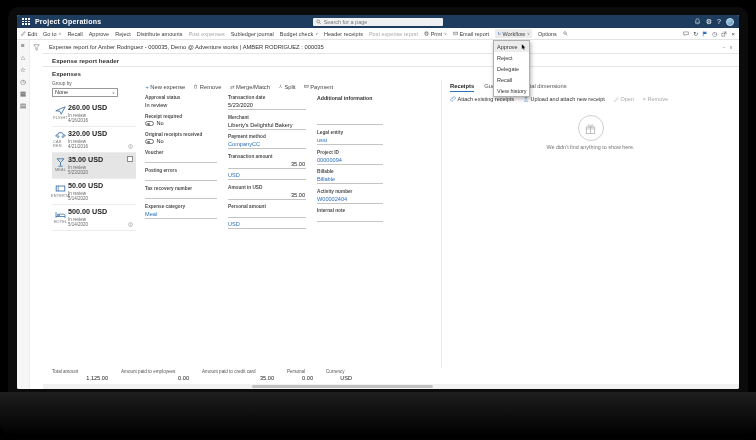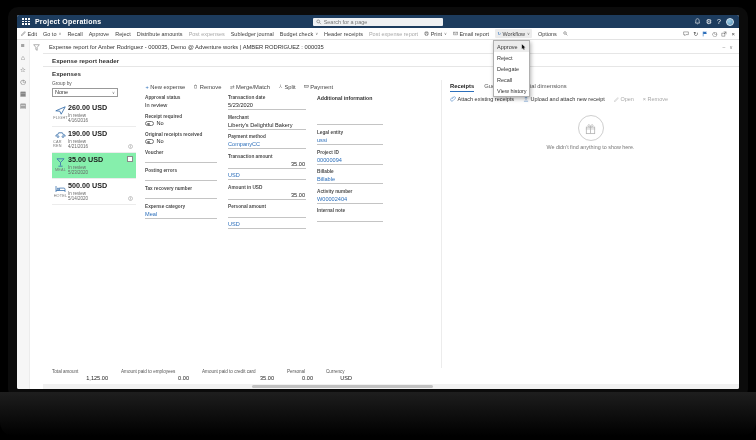--- a/index.html
+++ b/index.html
@@ -46,21 +46,21 @@
   .fasttab { flex:0 0 14px; border-top:1px solid #e6e6e6; border-bottom:1px solid #e6e6e6; display:flex; align-items:center; padding:0 9px; font-size:6.2px; font-weight:bold; color:#333; }
   .expheader { flex:0 0 13px; display:flex; align-items:center; padding:0 9px; font-size:6.2px; font-weight:bold; color:#333; }
 
   .expbody { flex:1; display:flex; min-height:0; padding-left:9px; }
 
   
   .listpanel { flex:0 0 84px; padding-top:1px; }
   .groupby-label { font-size:4.8px; color:#555; margin-bottom:1.5px; }
   .select { width:66px; height:9px; border:1px solid #999; display:flex; align-items:center; justify-content:space-between; font-size:5.5px; color:#333; padding:0 2px; margin-bottom:4px; background:#fff; }
   .card { height:26px; border-bottom:1px solid #ececec; display:flex; align-items:center; position:relative; padding:1px 2px 1px 1px; }
-  .card.selected { background:#86efac; }
+  .card.selected { background:#e5e5e5; }
   .iconcol { width:15px; display:flex; flex-direction:column; align-items:center; justify-content:center; gap:1px; }
   .cat { font-size:3.8px; color:#777; letter-spacing:.2px; }
   .cardmain { display:flex; flex-direction:column; justify-content:center; }
   .amt { font-size:7.2px; font-weight:bold; color:#1c1c1c; }
   .cstat { font-size:4.5px; color:#666; margin-top:.5px; }
   .cdate { font-size:4.5px; color:#666; }
   .info-ic { position:absolute; right:3px; bottom:3px; }
   .checkbox { position:absolute; right:3px; top:3px; width:6px; height:6px; border:1px solid #8a8a8a; background:#fff; }
 
   
@@ -299,21 +299,21 @@
           <div class="card">
             <span class="iconcol">
               <svg width="11" height="9" viewBox="0 0 11 9">
                   <path d="M1 6.5 V5 L2.6 4.8 L3.6 2.8 H7.4 L8.4 4.8 L10 5 V6.5" fill="none" stroke="#3f74ad" stroke-width="0.9"></path>
                   <circle cx="3" cy="6.6" r="0.9" fill="none" stroke="#3f74ad" stroke-width="0.8"></circle>
                   <circle cx="8" cy="6.6" r="0.9" fill="none" stroke="#3f74ad" stroke-width="0.8"></circle>
                 </svg>
               <span class="cat">CAR REN</span>
             </span>
             <span class="cardmain">
-              <span class="amt">190.00 USD</span>
+              <span class="amt">320.00 USD</span>
               <span class="cstat">In review</span>
               <span class="cdate">4/21/2016</span>
             </span>
             <svg class="info-ic" width="5" height="5" viewBox="0 0 10 10">
                 <circle cx="5" cy="5" r="4" fill="none" stroke="#888" stroke-width=".9"></circle>
                 <line x1="5" y1="4.2" x2="5" y2="7.2" stroke="#888" stroke-width="1"></line>
                 <circle cx="5" cy="2.8" r=".7" fill="#888"></circle>
               </svg>
           </div>
 
@@ -325,20 +325,34 @@
                 </svg>
               <span class="cat">MEAL</span>
             </span>
             <span class="cardmain">
               <span class="amt">35.00 USD</span>
               <span class="cstat">In review</span>
               <span class="cdate">5/23/2020</span>
             </span>
           </div>
 
+          <div class="card">
+            <span class="iconcol">
+              <svg width="11" height="9" viewBox="0 0 11 9">
+                  <rect x="1.2" y="2" width="8.6" height="5" fill="none" stroke="#3f74ad" stroke-width="0.9"></rect>
+                  <line x1="3.2" y1="2" x2="3.2" y2="7" stroke="#3f74ad" stroke-width="0.7"></line>
+                </svg>
+              <span class="cat">ENTERTA</span>
+            </span>
+            <span class="cardmain">
+              <span class="amt">50.00 USD</span>
+              <span class="cstat">In review</span>
+              <span class="cdate">5/14/2020</span>
+            </span>
+          </div>
 
           <div class="card">
             <span class="iconcol">
               <svg width="11" height="9" viewBox="0 0 11 9">
                   <path d="M1 2 V8 M1 6.5 H10 M10 8 V5.2 C10 4.5 9.5 4.1 8.9 4.1 H4.2 V6.5 M2.2 5.2 A1 1 0 1 0 2.2 5.1" fill="none" stroke="#3f74ad" stroke-width="0.8"></path>
                 </svg>
               <span class="cat">HOTEL</span>
             </span>
             <span class="cardmain">
               <span class="amt">500.00 USD</span>

